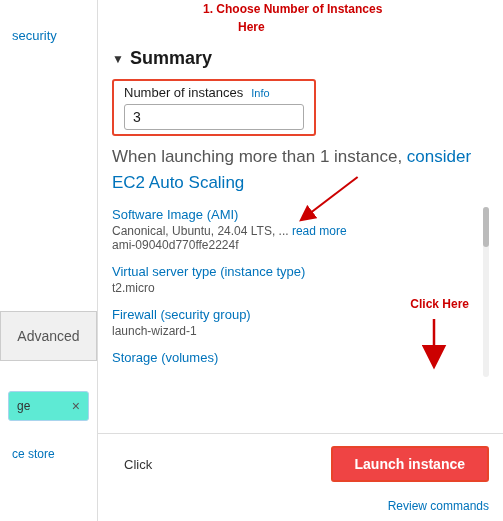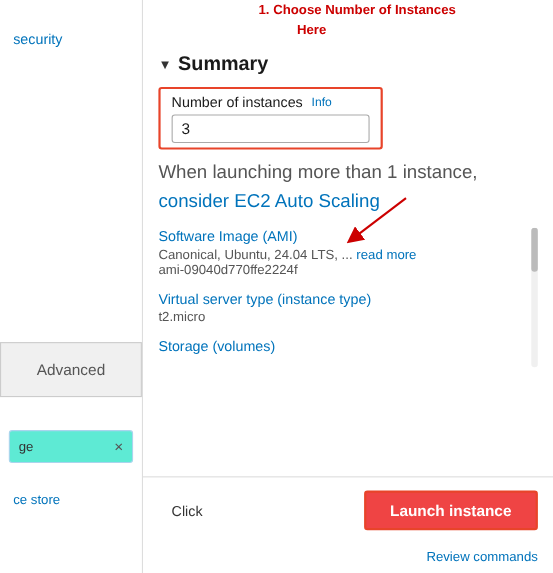--- a/index.html
+++ b/index.html
@@ -8,21 +8,21 @@
       font-size: 13px;
       background: #f8f8f8;
       width: 503px;
       height: 521px;
       overflow: hidden;
       display: flex;
     }
 
     
     .sidebar {
-      width: 130px;
+      width: 98px;
       background: #fff;
       border-right: 1px solid #ddd;
       padding-top: 20px;
       flex-shrink: 0;
       position: relative;
     }
     .sidebar-item {
       padding: 8px 12px;
       font-size: 13px;
       color: #0073bb;
@@ -311,20 +311,37 @@
           </a>
         </div>
         <div class="summary-section-value">ami-09040d770ffe2224f</div>
       </div>
 
       <div class="summary-section">
         <div class="summary-section-title">Virtual server type (instance type)</div>
         <div class="summary-section-value">t2.micro</div>
       </div>
 
+      <div class="summary-section" style="position:relative;">
+        <div class="summary-section-title">Firewall (security group)</div>
+        <div class="summary-section-value">launch-wizard-1</div>
+
+        <div style="position:absolute; right:20px; top:-10px; font-size:12px; font-weight:700; color:#cc0000;">
+          <span>Click Here</span>
+        </div>
+
+        <svg style="position:absolute; right:30px; top:10px; width:50px; height:55px;" viewBox="0 0 50 55">
+          <defs>
+            <marker id="arrowhead-down" markerWidth="10" markerHeight="10" refX="5" refY="5" orient="auto">
+              <path d="M0,0 L10,5 L0,10 Z" fill="#cc0000"></path>
+            </marker>
+          </defs>
+          <line x1="25" y1="2" x2="25" y2="40" stroke="#cc0000" stroke-width="2.5" marker-end="url(#arrowhead-down)"></line>
+        </svg>
+      </div>
 
       <div class="summary-section">
         <div class="summary-section-title">Storage (volumes)</div>
       </div>
     </div>
   </div>
 
   <div class="bottom-bar">
     <button class="cancel-btn">Click</button>
     <button class="launch-btn">Launch instance</button>

